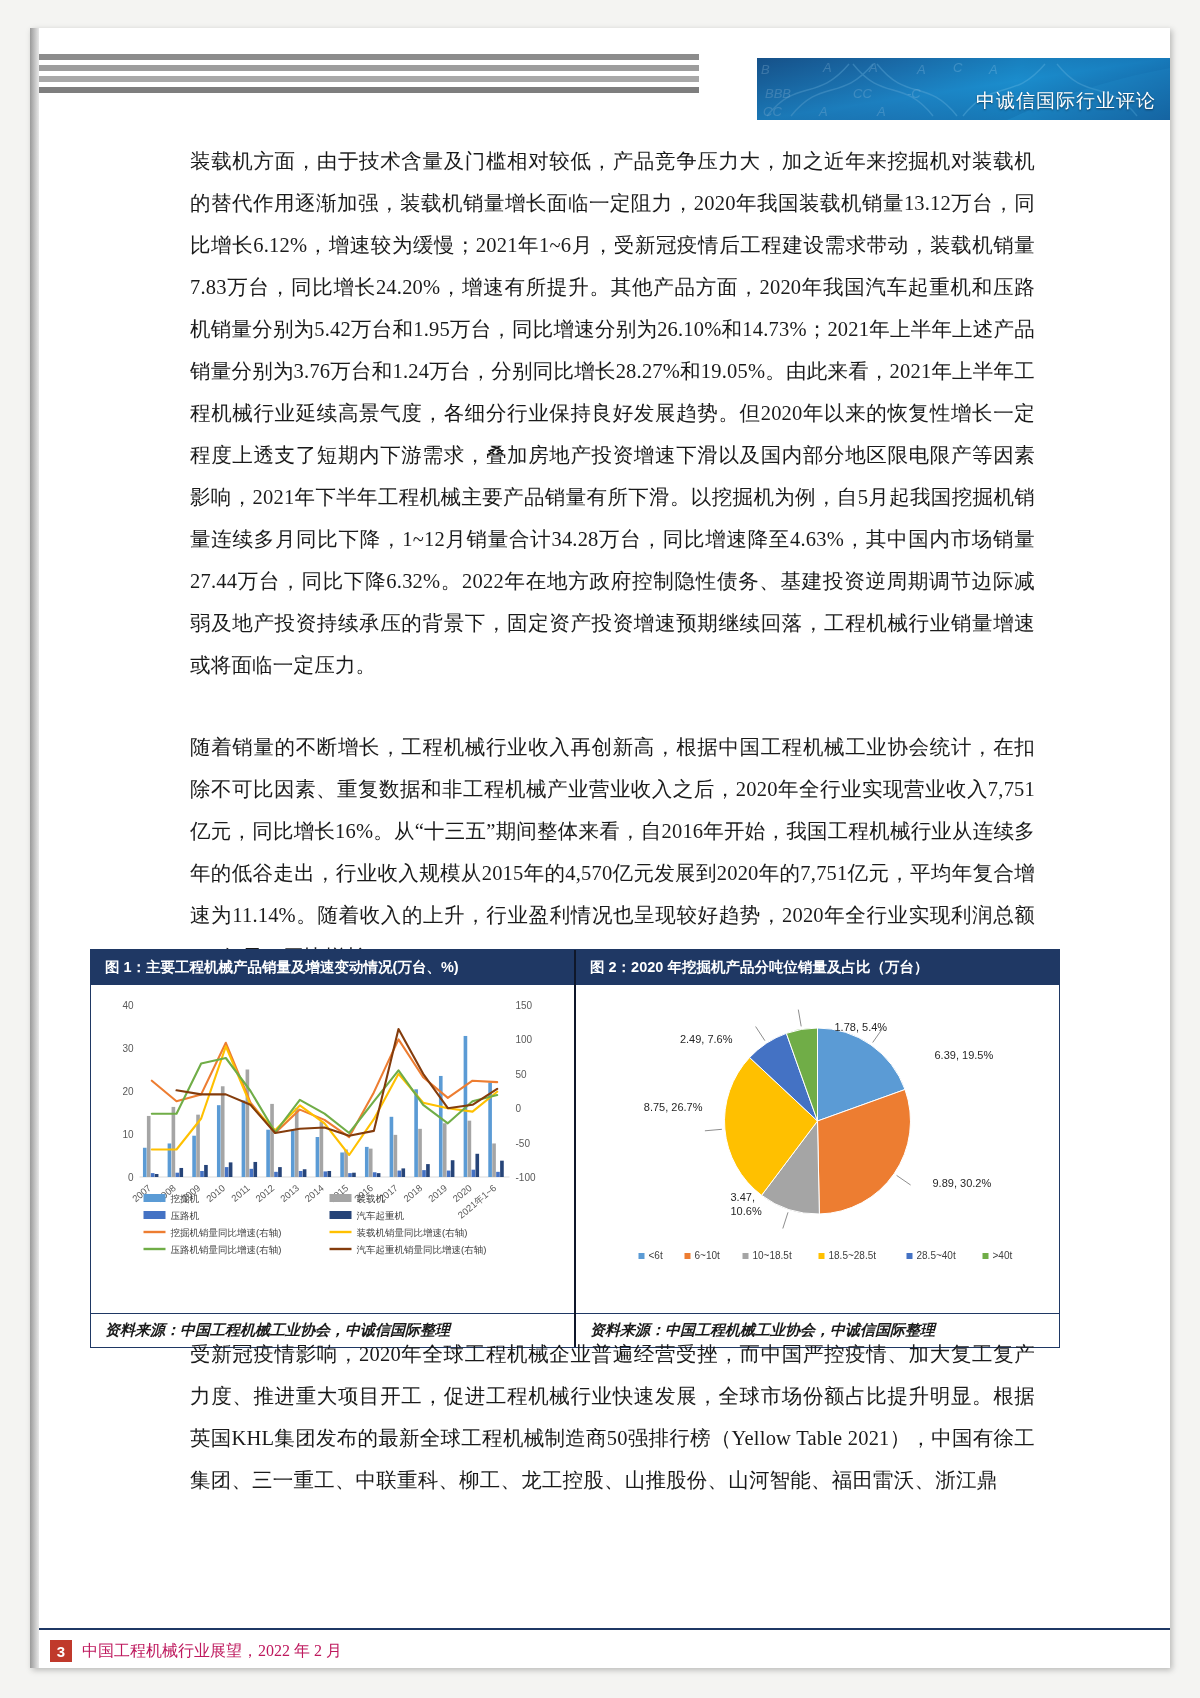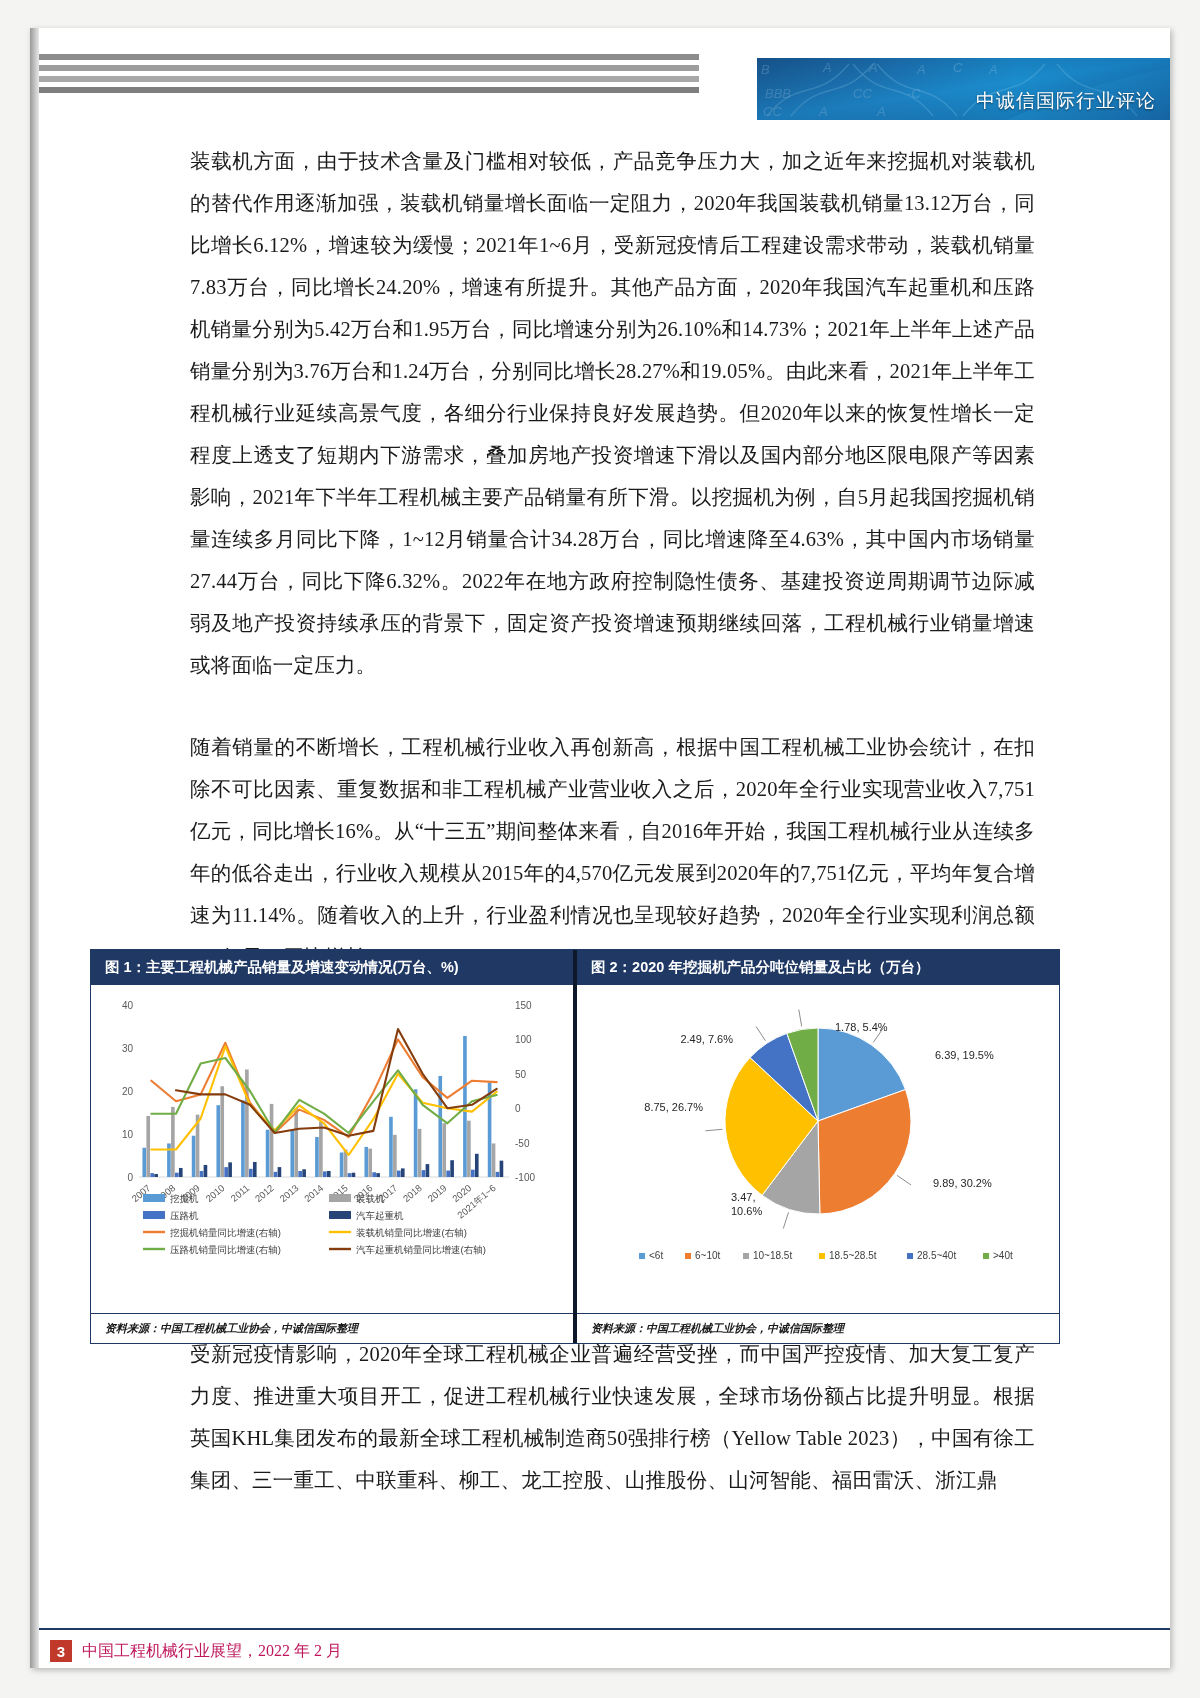--- a/index.html
+++ b/index.html
@@ -54,33 +54,33 @@
     letter-spacing:.2px;
   }
   p.para + p.para{margin-top:40px;}
 
   
   .figs{
     position:absolute;left:60px;top:921px;width:968px;
     display:flex;border:1px solid #1f3864;background:#fff;
   }
   .fig{flex:1;display:flex;flex-direction:column;}
-  .fig + .fig{border-left:4px solid #0f172a;}
+  .fig + .fig{border-left:2px solid #0f172a;}
   .fig-title{
     background:#1f3864;color:#fff;
     font-family:"Liberation Sans","DejaVu Sans",sans-serif;
     font-weight:bold;font-size:14.5px;
     padding:8px 10px 8px 14px;line-height:1.25;
     border-bottom:1px solid #1f3864;
     white-space:nowrap;
   }
   .fig-body{background:#fff;padding:6px 4px 2px 4px;height:320px;position:relative;}
   .fig-src{
     border-top:1px solid #1f3864;
-    font-size:11px;font-style:italic;font-weight:bold;
+    font-size:15px;font-style:italic;font-weight:bold;
     color:#1a1a1a;padding:7px 10px 7px 14px;
     font-family:"Liberation Serif","DejaVu Serif",serif;
   }
 
   
   .chart-wrap{width:100%;height:100%;}
 
   
   .footer{
     position:absolute;left:9px;right:0;bottom:38px;height:2px;background:#1f3864;
@@ -308,21 +308,21 @@
             <rect x="400" y="262" width="6" height="6" fill="#70AD47"></rect>
             <text x="410" y="268" font-size="10" fill="#404040">&gt;40t</text>
           </svg>
       </div>
       <div class="fig-src">资料来源：中国工程机械工业协会，中诚信国际整理</div>
     </div>
 
   </div>
 
   <div class="content" style="top:1305px;">
-    <p class="para">受新冠疫情影响，2020年全球工程机械企业普遍经营受挫，而中国严控疫情、加大复工复产力度、推进重大项目开工，促进工程机械行业快速发展，全球市场份额占比提升明显。根据英国KHL集团发布的最新全球工程机械制造商50强排行榜（Yellow Table 2023），中国有徐工集团、三一重工、中联重科、柳工、龙工控股、山推股份、山河智能、福田雷沃、浙江鼎</p>
+    <p class="para">受新冠疫情影响，2020年全球工程机械企业普遍经营受挫，而中国严控疫情、加大复工复产力度、推进重大项目开工，促进工程机械行业快速发展，全球市场份额占比提升明显。根据英国KHL集团发布的最新全球工程机械制造商50强排行榜（Yellow Table 2021），中国有徐工集团、三一重工、中联重科、柳工、龙工控股、山推股份、山河智能、福田雷沃、浙江鼎</p>
   </div>
 
   <div class="footer"></div>
   <div class="footer-row">
     <div class="pagebox">3</div>
     <div class="foot-text">中国工程机械行业展望，2022 年 2 月</div>
   </div>
 
 </div>
 

